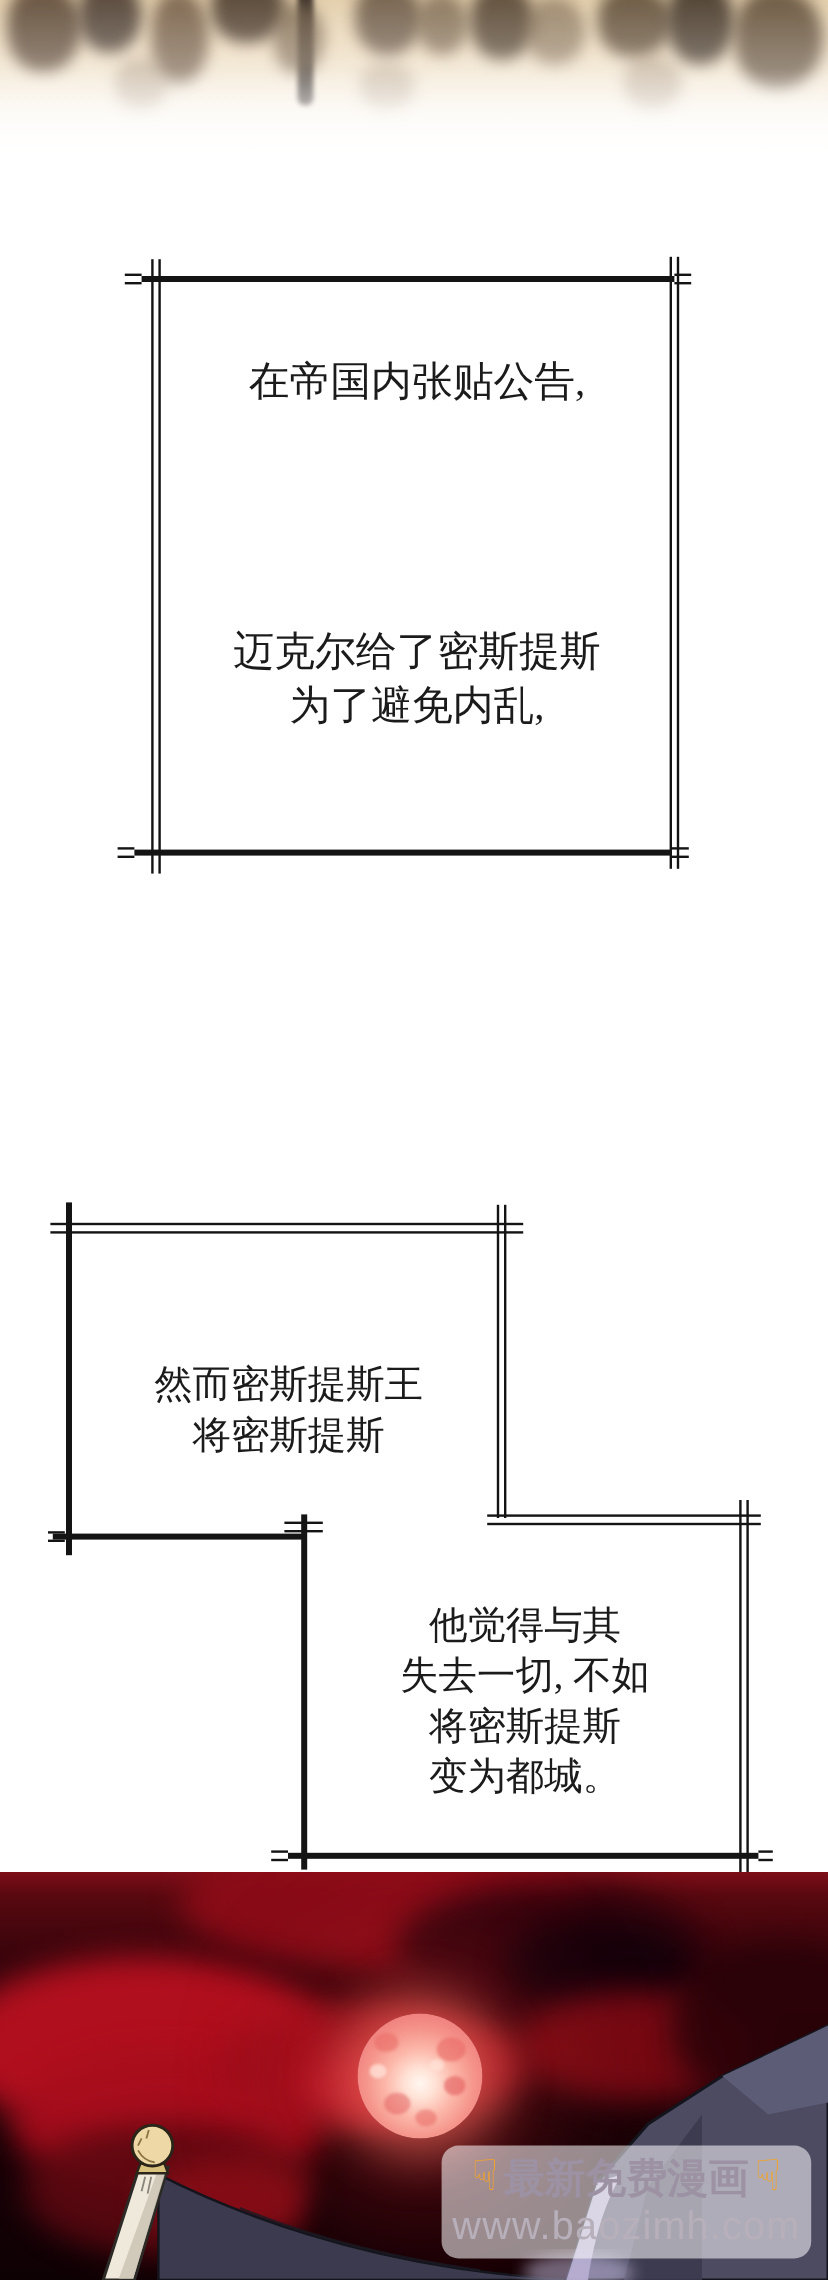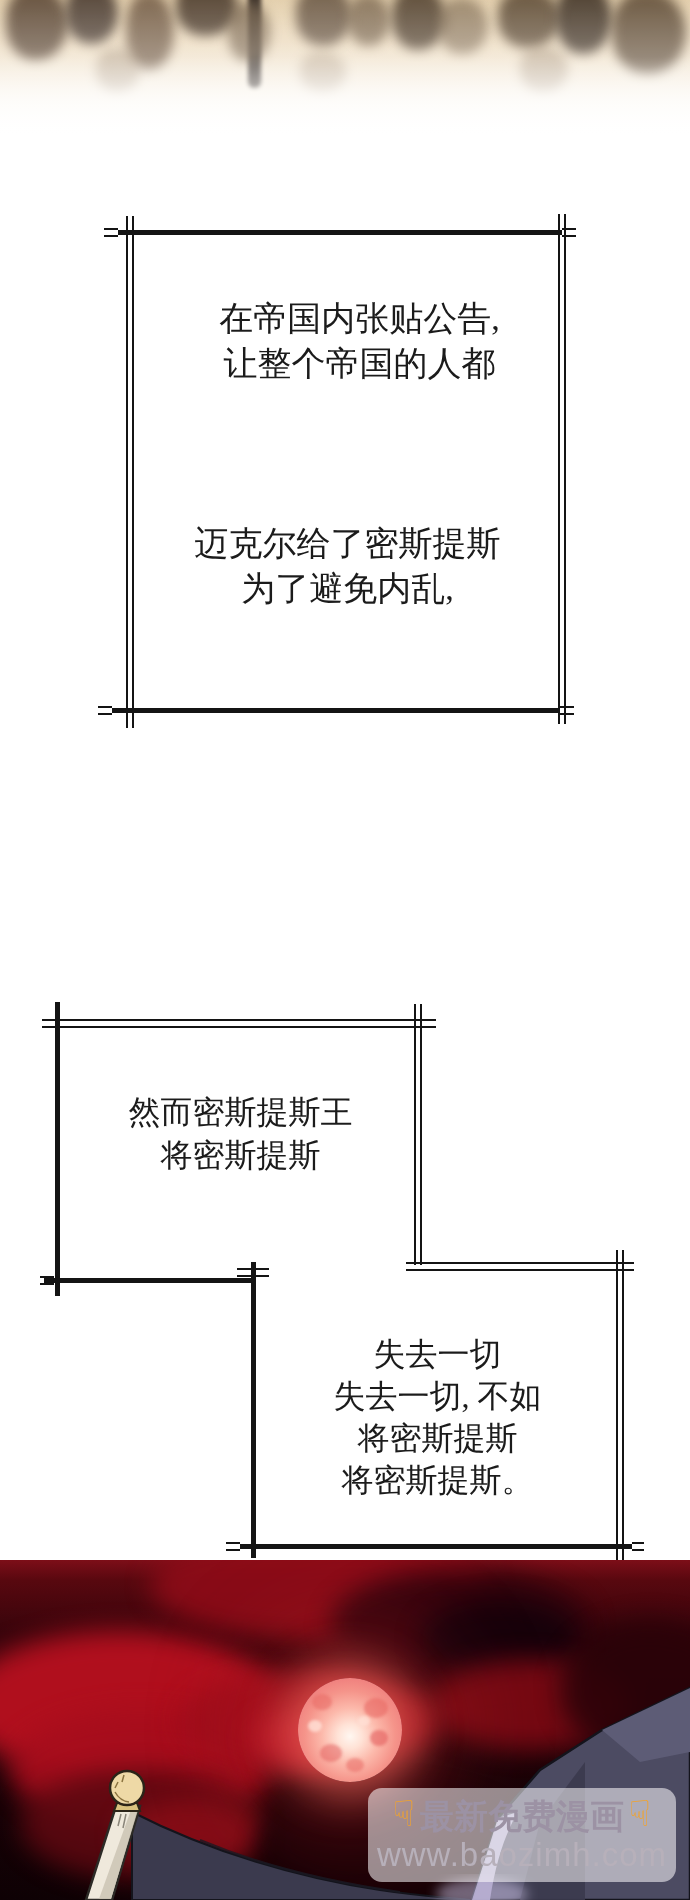--- a/index.html
+++ b/index.html
@@ -80,59 +80,58 @@
     <div class="panel-bg" style="left:129px;top:232px;width:437px;height:480px;"></div>
     <div class="th" style="left:118px;top:230px;width:444px;"></div>
     <div class="tkh" style="left:104px;top:228px;width:14px;"></div>
     <div class="tkh" style="left:562px;top:228px;width:14px;"></div>
     <div class="th" style="left:112px;top:708px;width:448px;"></div>
     <div class="tkh" style="left:98px;top:706px;width:14px;"></div>
     <div class="tkh" style="left:560px;top:706px;width:14px;"></div>
     <div class="dv" style="left:126px;top:216px;height:512px;"></div>
     <div class="dv" style="left:558px;top:214px;height:510px;"></div>
 
-    <div class="txtblock t34" style="left:129px;top:296px;width:437px;margin-left:12px;">
+    <div class="txtblock t34" style="left:129px;top:296px;width:437px;">
       <div class="line">在帝国内张贴公告,</div>
-      <div class="line">让整个帝国的人都</div>
     </div>
     <div class="txtblock t34" style="left:129px;top:521px;width:437px;">
       <div class="line">迈克尔给了密斯提斯</div>
       <div class="line">为了避免内乱,</div>
     </div>
   </div>
 
   <div>
     <div class="panel-bg" style="left:57px;top:1022px;width:367px;height:260px;"></div>
     <div class="dh" style="left:42px;top:1019px;width:394px;"></div>
     <div class="tv" style="left:55px;top:1002px;height:294px;"></div>
     <div class="dv" style="left:414px;top:1004px;height:266px;"></div>
     <div class="th" style="left:44px;top:1278px;width:376px;"></div>
     <div class="tkh" style="left:40px;top:1276px;width:14px;"></div>
 
-    <div class="txtblock t32" style="left:57px;top:1091px;width:367px;">
+    <div class="txtblock t32" style="left:57px;top:1132px;width:367px;">
       <div class="line">然而密斯提斯王</div>
       <div class="line">将密斯提斯</div>
     </div>
   </div>
 
   <div>
     <div class="panel-bg" style="left:253px;top:1265px;width:369px;height:283px;"></div>
     <div class="tv" style="left:251px;top:1262px;height:296px;"></div>
     <div class="tkh" style="left:237px;top:1268px;width:32px;"></div>
     <div class="dh" style="left:406px;top:1262px;width:228px;"></div>
     <div class="dv" style="left:616px;top:1250px;height:310px;"></div>
     <div class="th" style="left:240px;top:1544px;width:392px;"></div>
     <div class="tkh" style="left:226px;top:1542px;width:14px;"></div>
     <div class="tkh" style="left:632px;top:1542px;width:12px;"></div>
 
     <div class="txtblock t32b" style="left:253px;top:1333px;width:369px;">
-      <div class="line">失去一切</div>
+      <div class="line">他觉得与其</div>
       <div class="line">失去一切, 不如</div>
       <div class="line">将密斯提斯</div>
-      <div class="line">将密斯提斯。</div>
+      <div class="line">变为都城。</div>
     </div>
   </div>
 
   <div class="scene">
 
     <div class="cl" style="left:-40px;top:70px;width:320px;height:150px;background:#b8101f;opacity:.95;"></div>
     <div class="cl" style="left:10px;top:150px;width:260px;height:120px;background:#a60d1c;opacity:.9;"></div>
     <div class="cl" style="left:180px;top:110px;width:260px;height:100px;background:#9c0c1a;opacity:.85;"></div>
     <div class="cl" style="left:150px;top:-30px;width:340px;height:110px;background:#8e0c18;opacity:.9;"></div>
     <div class="cl" style="left:330px;top:10px;width:260px;height:110px;background:#30030c;opacity:.95;"></div>

